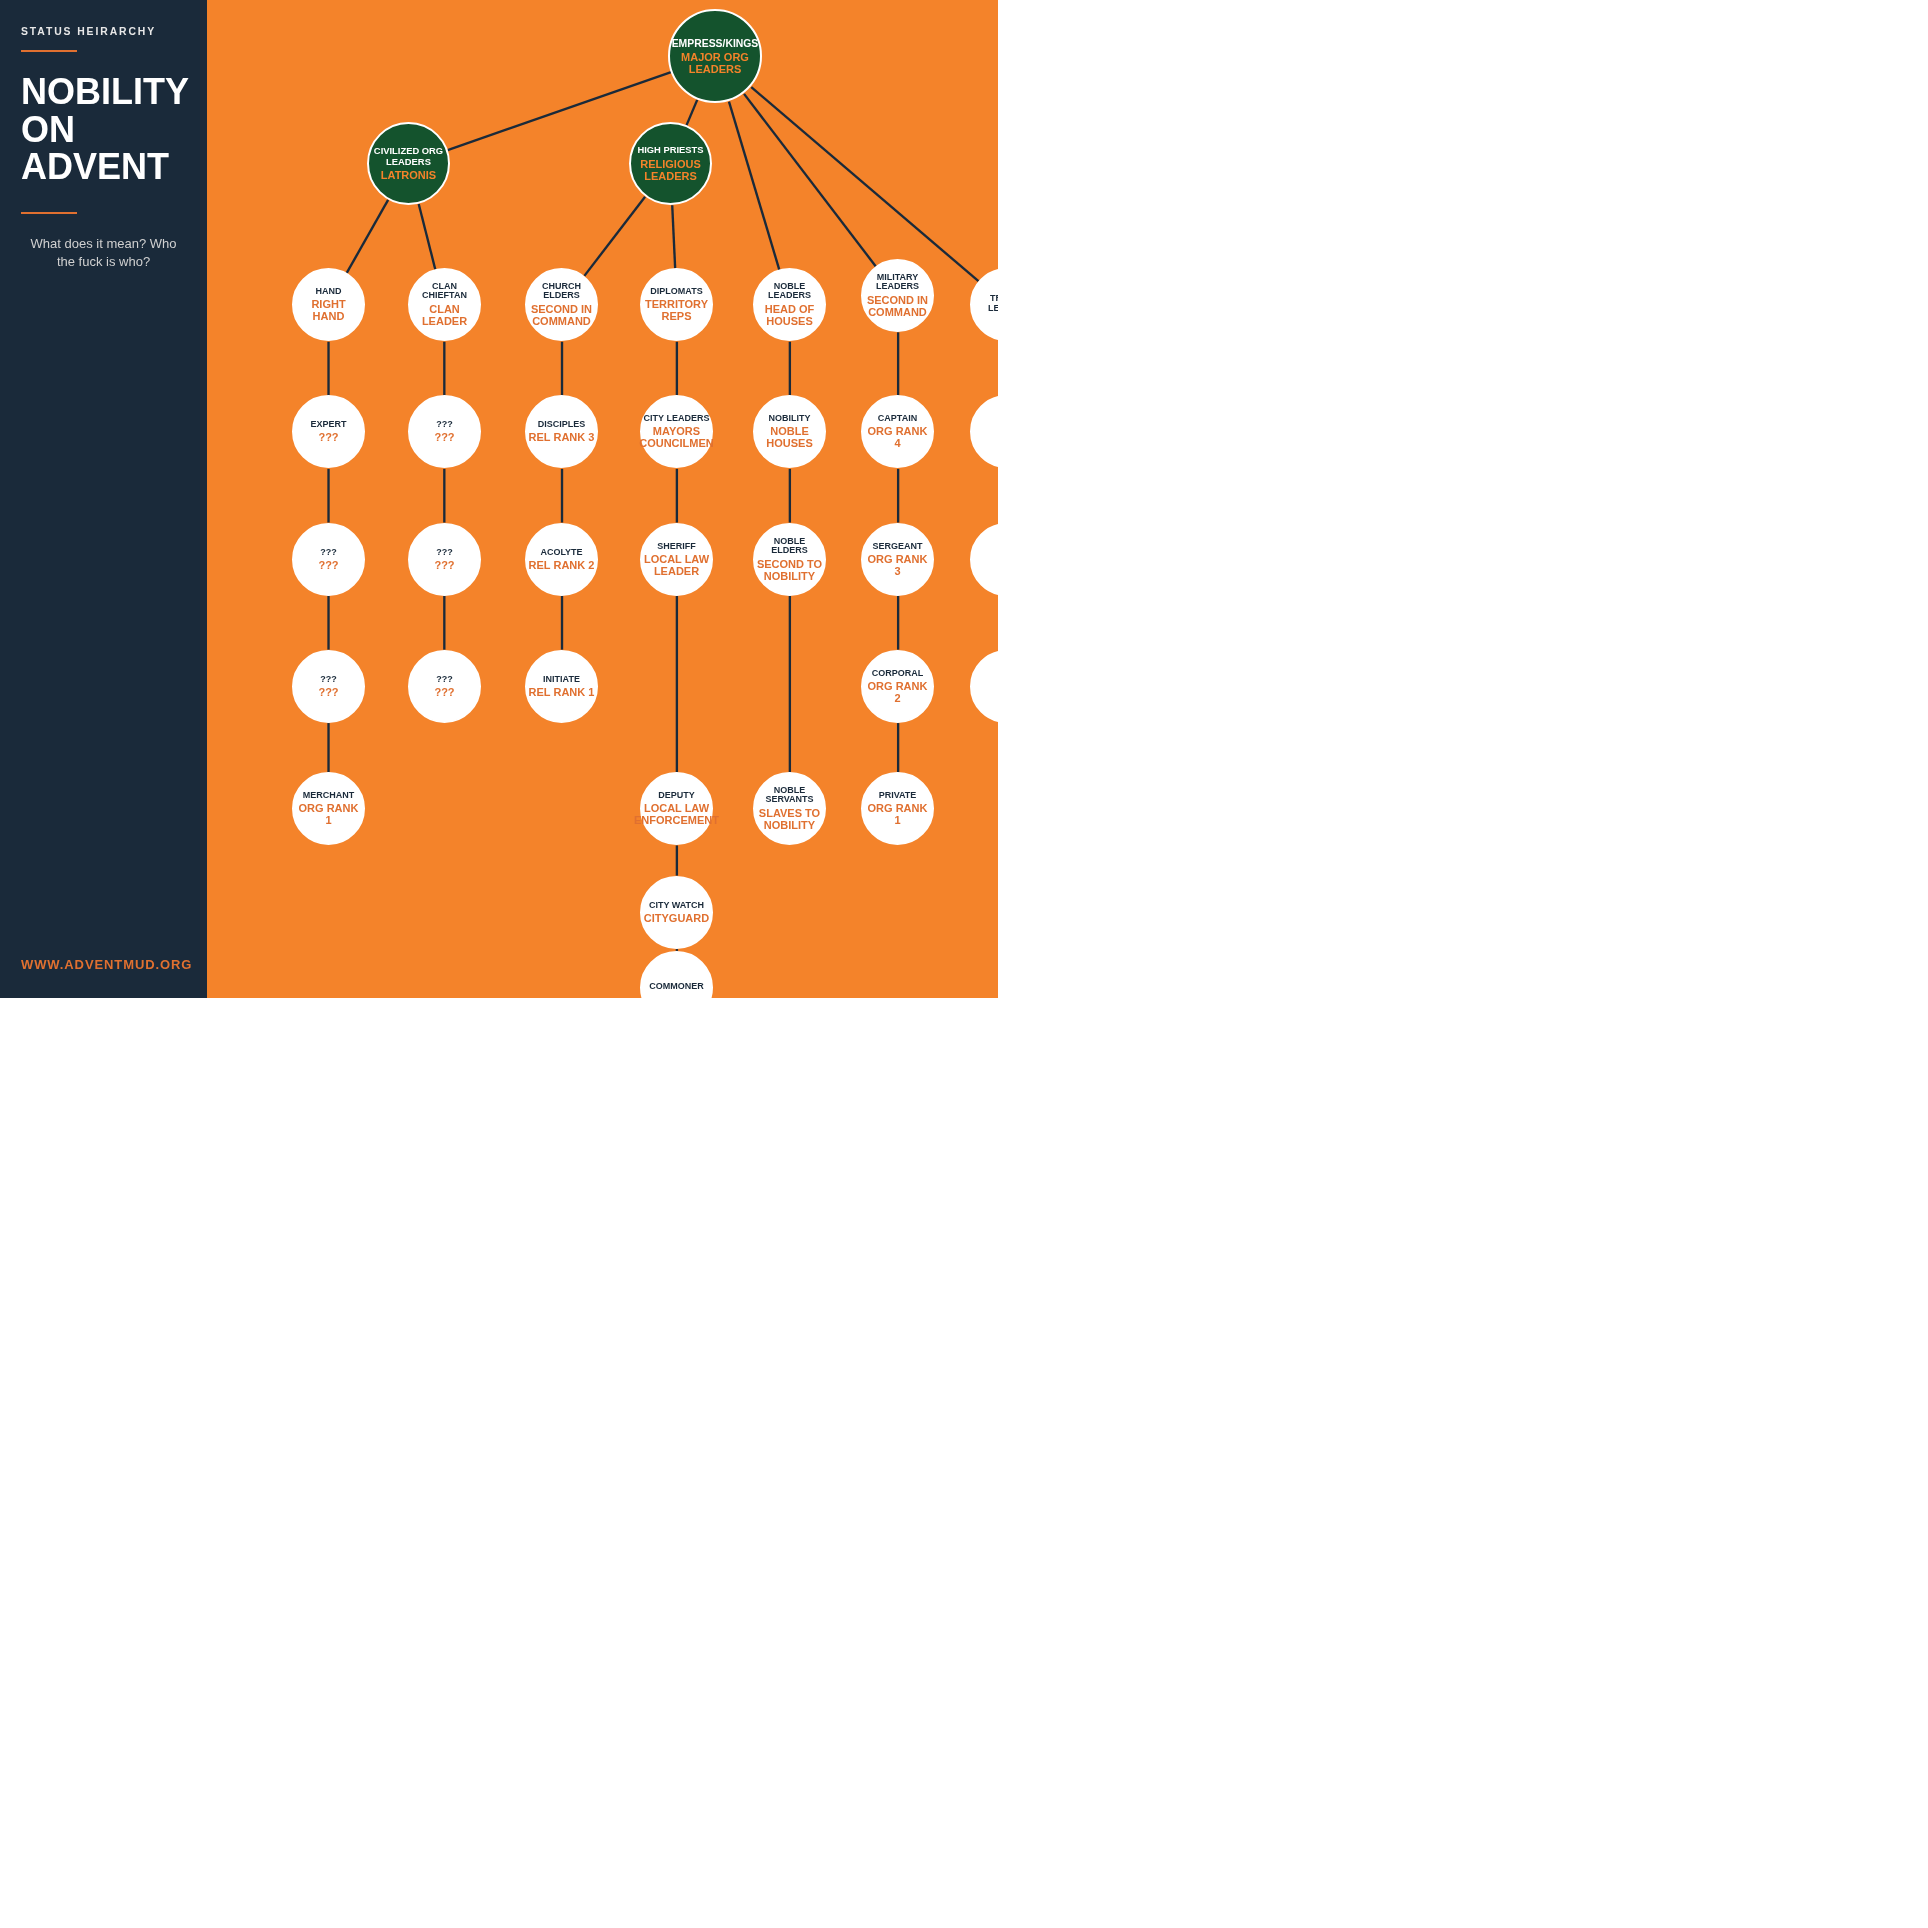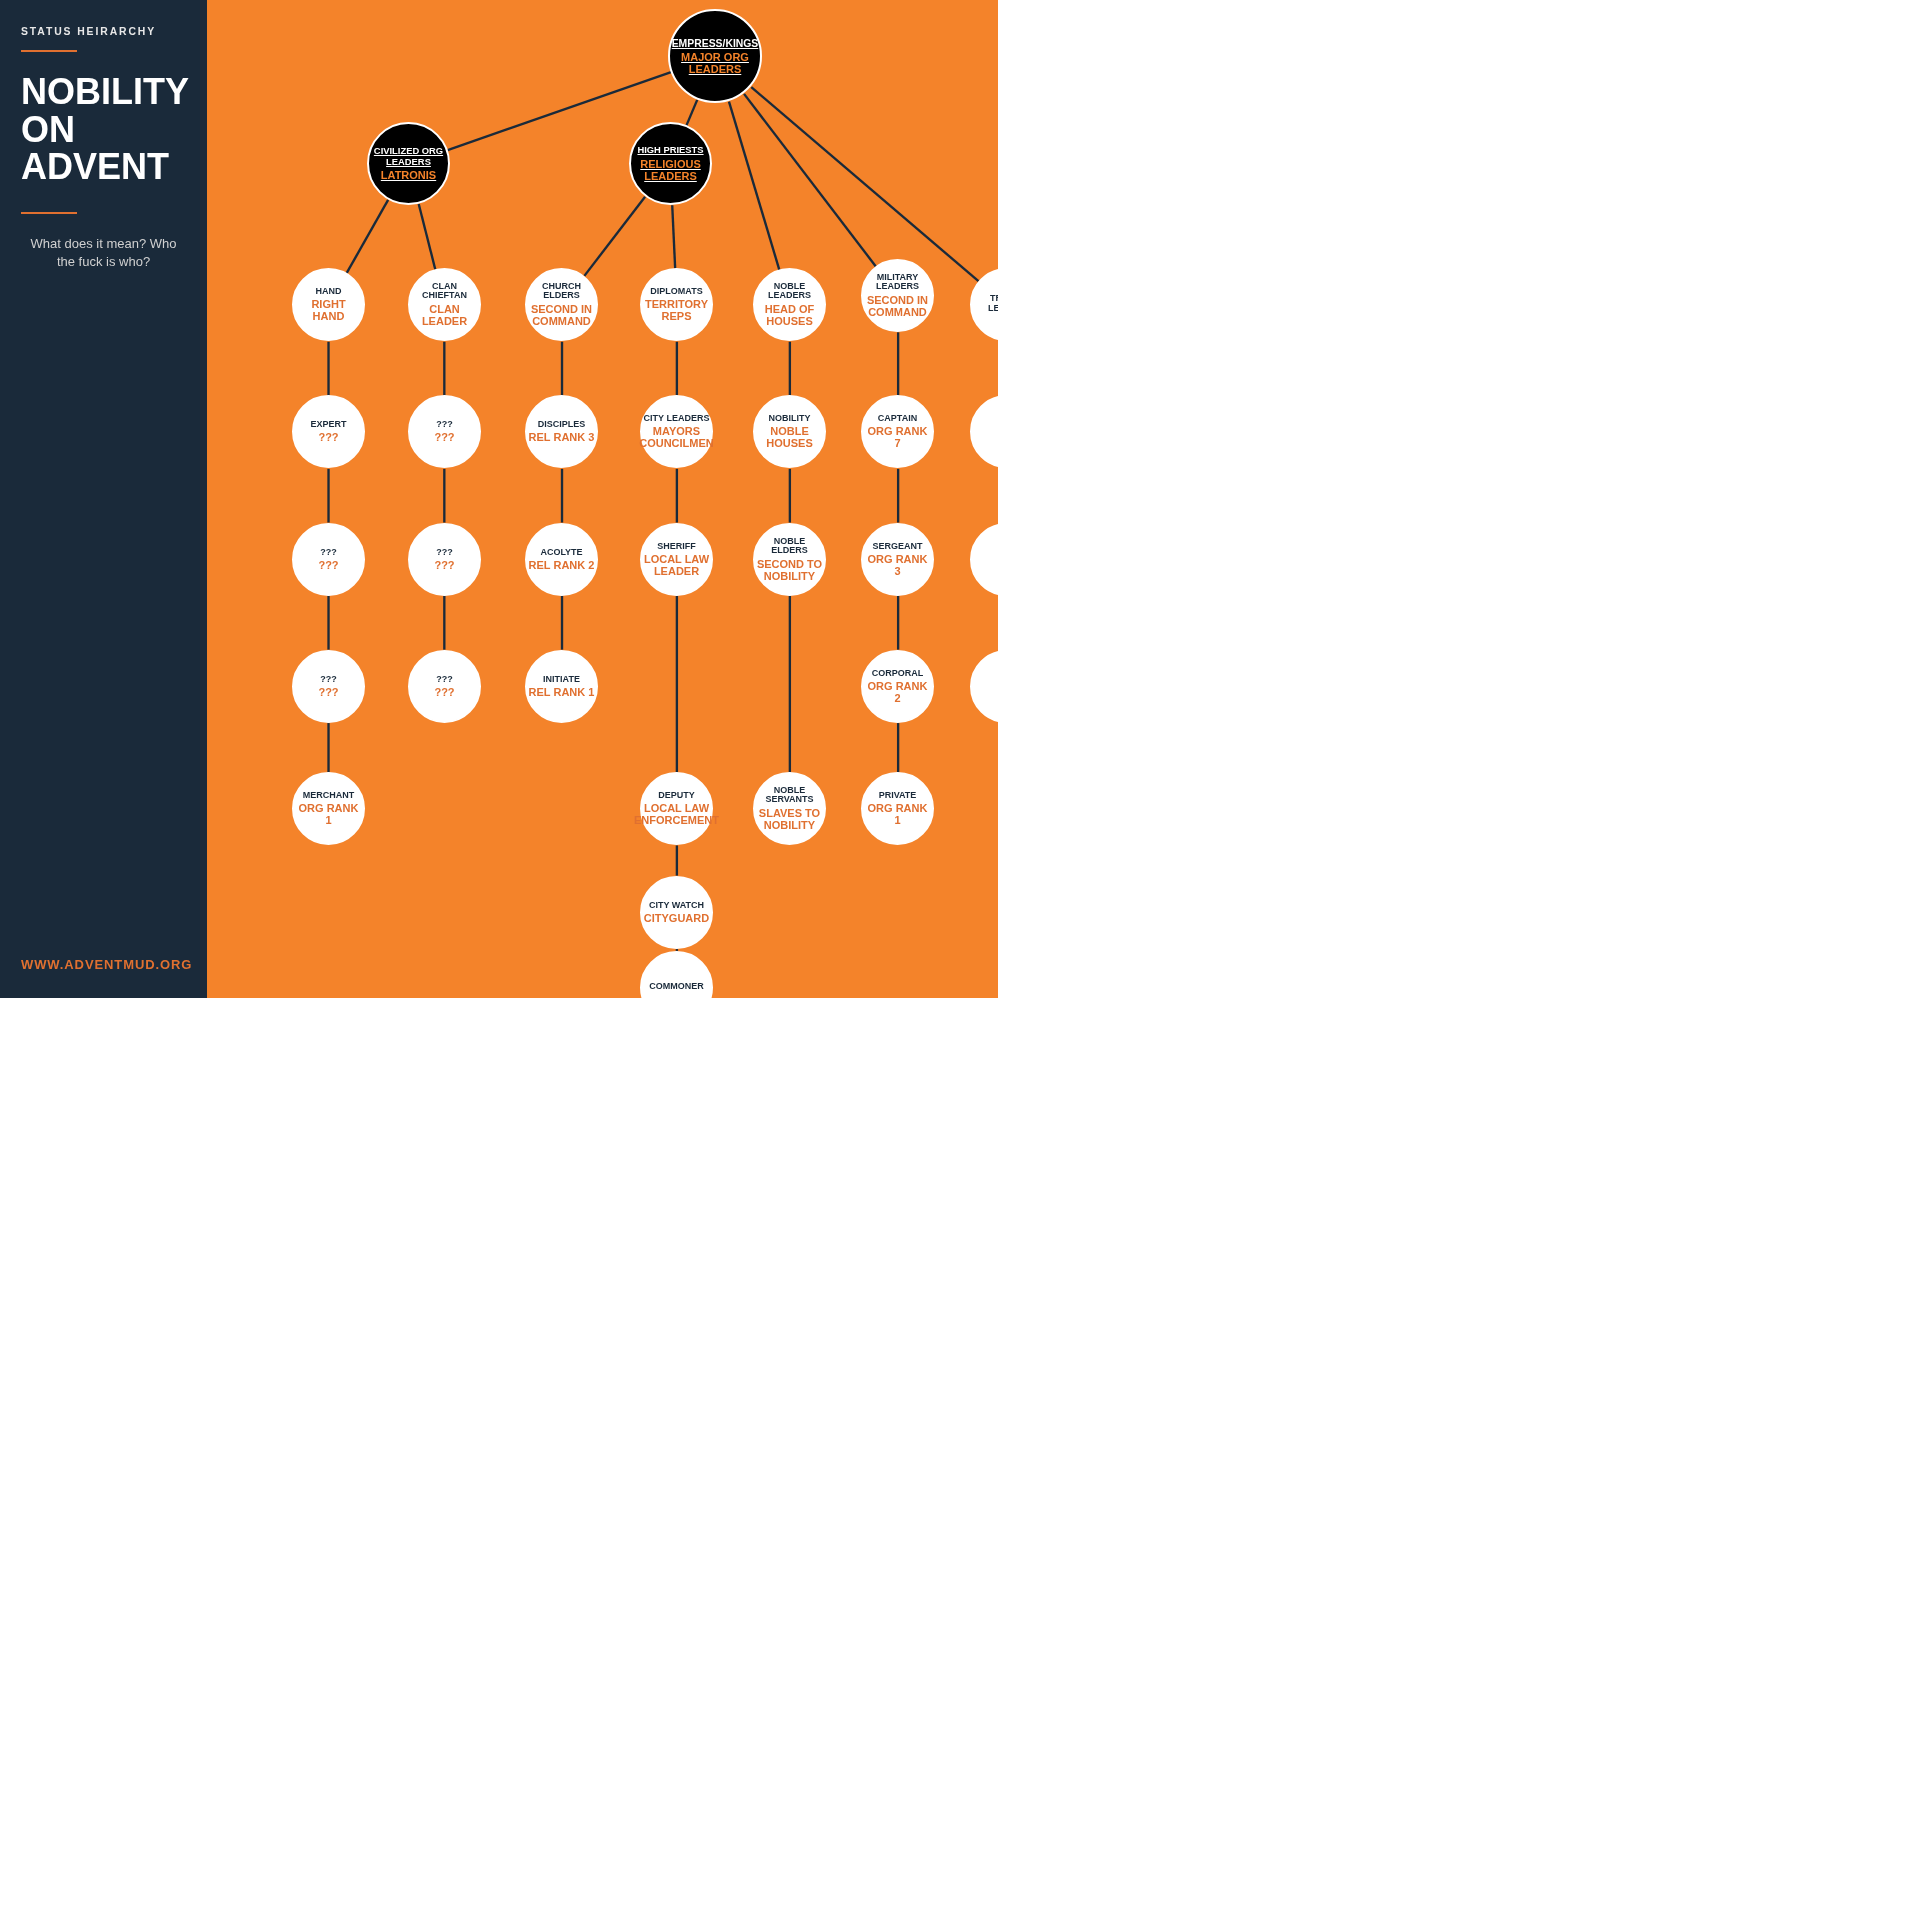--- a/index.html
+++ b/index.html
@@ -83,23 +83,22 @@
       border-radius: 50%;
       display: flex;
       flex-direction: column;
       align-items: center;
       justify-content: center;
       text-align: center;
       background: white;
       border: 2.8px solid white;
     }
     .node.dark {
-      background: #000000;
+      background: #14532d;
       color: white;
-      text-decoration: underline;
     }
     .node-title {
       font-weight: 900;
       line-height: 1.1;
       color: #1a2a3a;
     }
     .node.dark .node-title {
       color: white;
     }
     .node-sub {
@@ -238,21 +237,21 @@
     <span class="node-sub">MAYORS
 COUNCILMEN</span>
   </div>
   <div class="node sz-sm" id="n-nobility" style="left:546px;top:395px;">
     <span class="node-title">NOBILITY</span>
     <span class="node-sub">NOBLE
 HOUSES</span>
   </div>
   <div class="node sz-sm" id="n-captain" style="left:654px;top:395px;">
     <span class="node-title">CAPTAIN</span>
-    <span class="node-sub">ORG RANK 7</span>
+    <span class="node-sub">ORG RANK 4</span>
   </div>
   <div class="node sz-sm" id="n-tribal2" style="left:763px;top:395px;">
     
     
   </div>
 
   <div class="node sz-sm" id="n-qqq3" style="left:85px;top:523px;">
     <span class="node-title">???</span>
     <span class="node-sub">???</span>
   </div>

